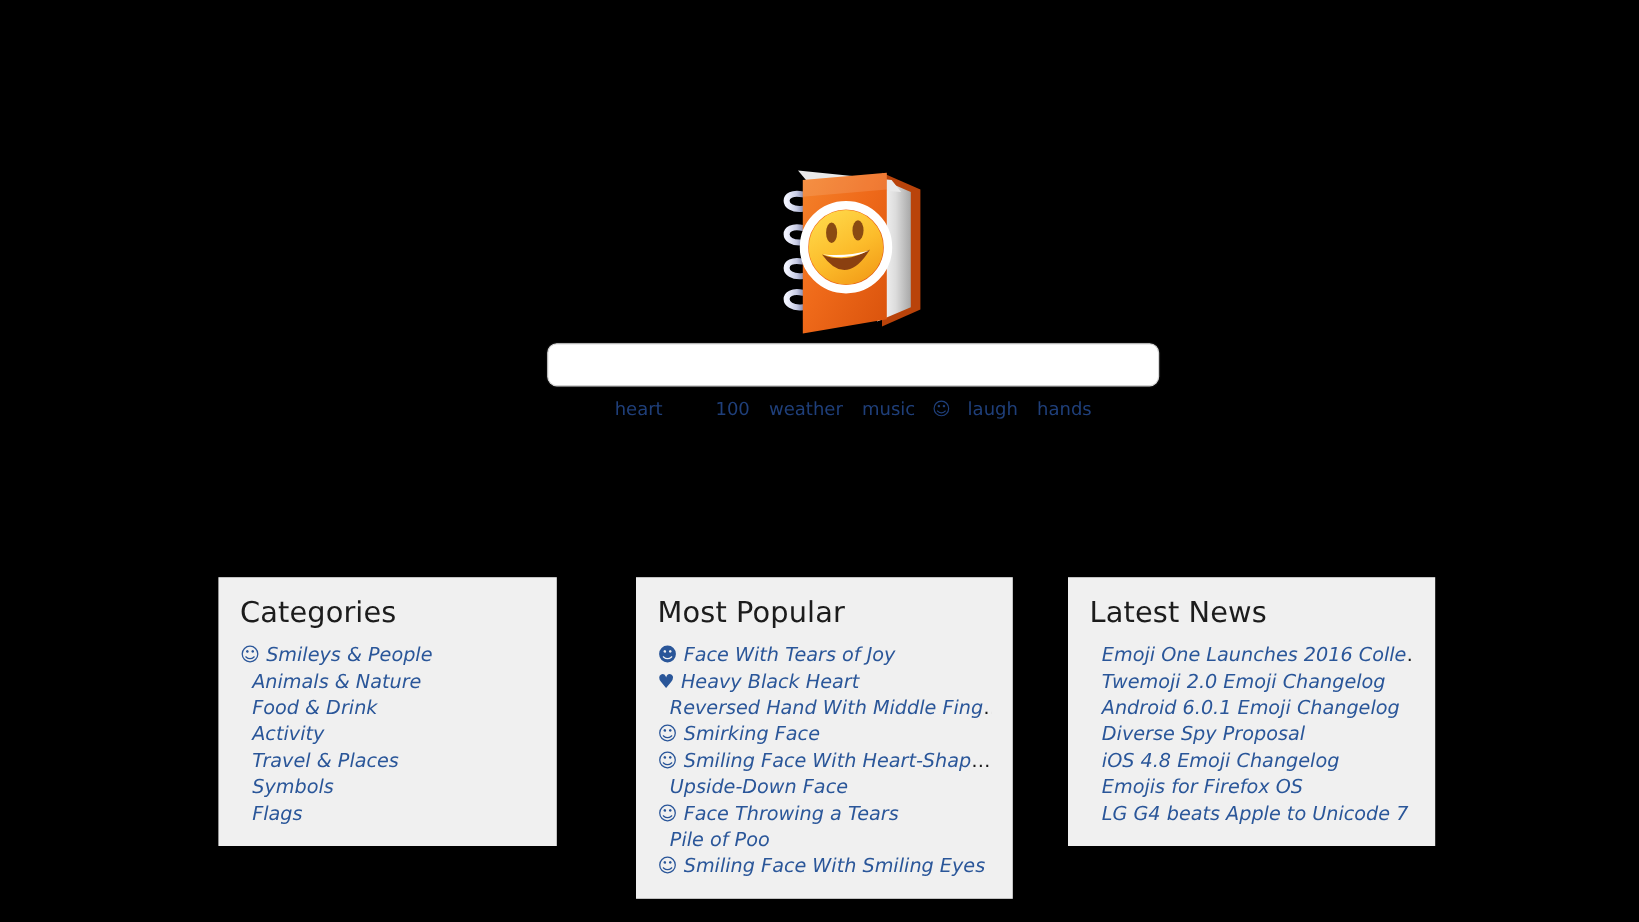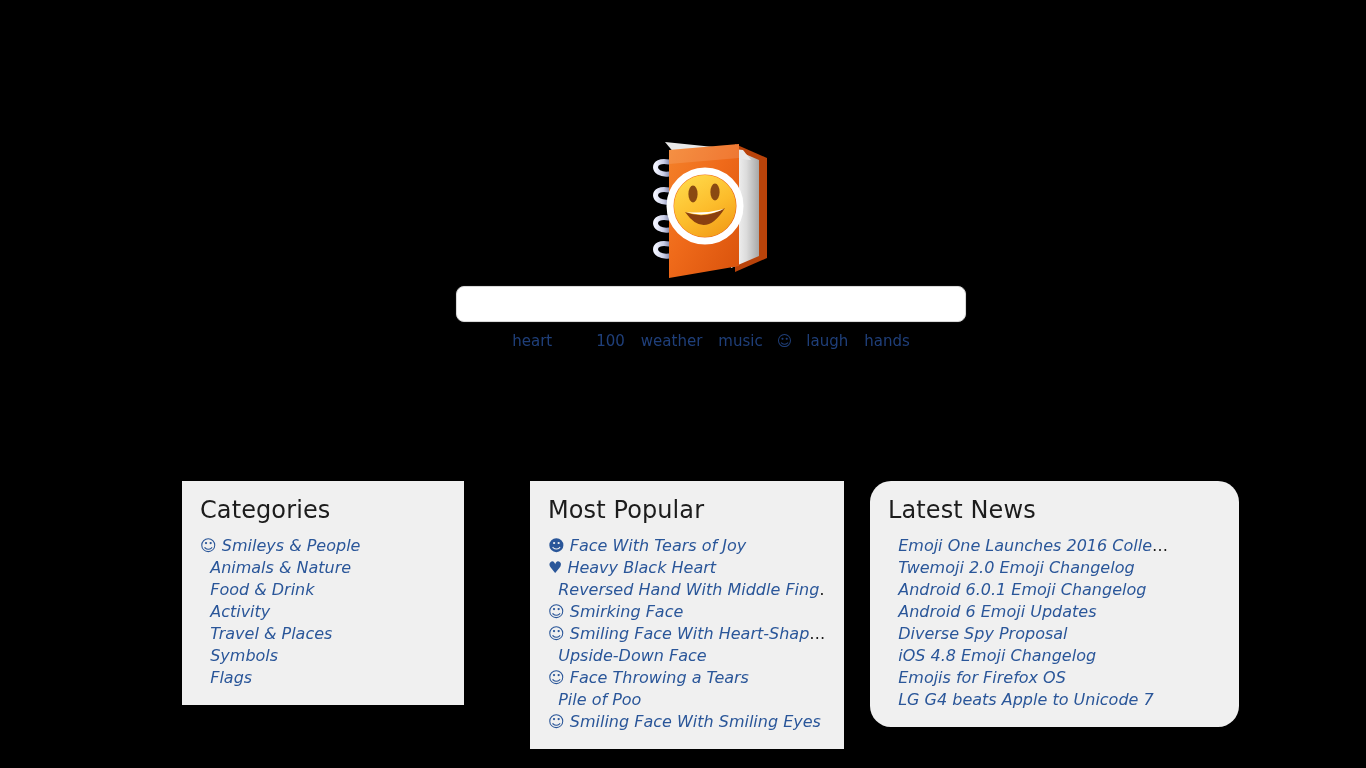--- a/index.html
+++ b/index.html
@@ -111,21 +111,21 @@
     position: absolute;
     top: 0;
     background: #f0f0f0;
     padding: 14px 18px 16px 18px;
     box-sizing: border-box;
     overflow: hidden;
   }
 
   .panel-categories { left: 0px;   width: 282px; }
   .panel-popular    { left: 348px; width: 314px; }
-  .panel-news       { left: 688px; width: 369px; border-radius: 21px; }
+  .panel-news       { left: 708px; width: 306px; }
 
   .panel h2 {
     margin: 0 0 10px 0;
     padding: 0;
     font-size: 24px;
     line-height: 30px;
     font-weight: 400;
     color: #1c1c1c;
     font-family: "DejaVu Sans", "Liberation Sans", sans-serif;
     letter-spacing: 0.1px;
@@ -258,21 +258,20 @@
           <li><a href="#"><span class="emo">☺</span><span> Smiling Face With Smiling Eyes</span></a></li>
         </ul>
     </div>
 
     <div class="panel panel-news">
       <h2>Latest News</h2>
       <ul class="links">
           <li><a href="#"><span class="emo blank">&nbsp;</span><span> Emoji One Launches 2016 Colle</span></a><span class="ell">…</span></li>
           <li><a href="#"><span class="emo blank">&nbsp;</span><span> Twemoji 2.0 Emoji Changelog</span></a></li>
           <li><a href="#"><span class="emo blank">&nbsp;</span><span> Android 6.0.1 Emoji Changelog</span></a></li>
-          <li><a href="#"><span class="emo blank">&nbsp;</span><span> Android 6 Emoji Updates</span></a></li>
           <li><a href="#"><span class="emo blank">&nbsp;</span><span> Diverse Spy Proposal</span></a></li>
           <li><a href="#"><span class="emo blank">&nbsp;</span><span> iOS 4.8 Emoji Changelog</span></a></li>
           <li><a href="#"><span class="emo blank">&nbsp;</span><span> Emojis for Firefox OS</span></a></li>
           <li><a href="#"><span class="emo blank">&nbsp;</span><span> LG G4 beats Apple to Unicode 7</span></a></li>
         </ul>
     </div>
 
   </div>
 
 </div>

